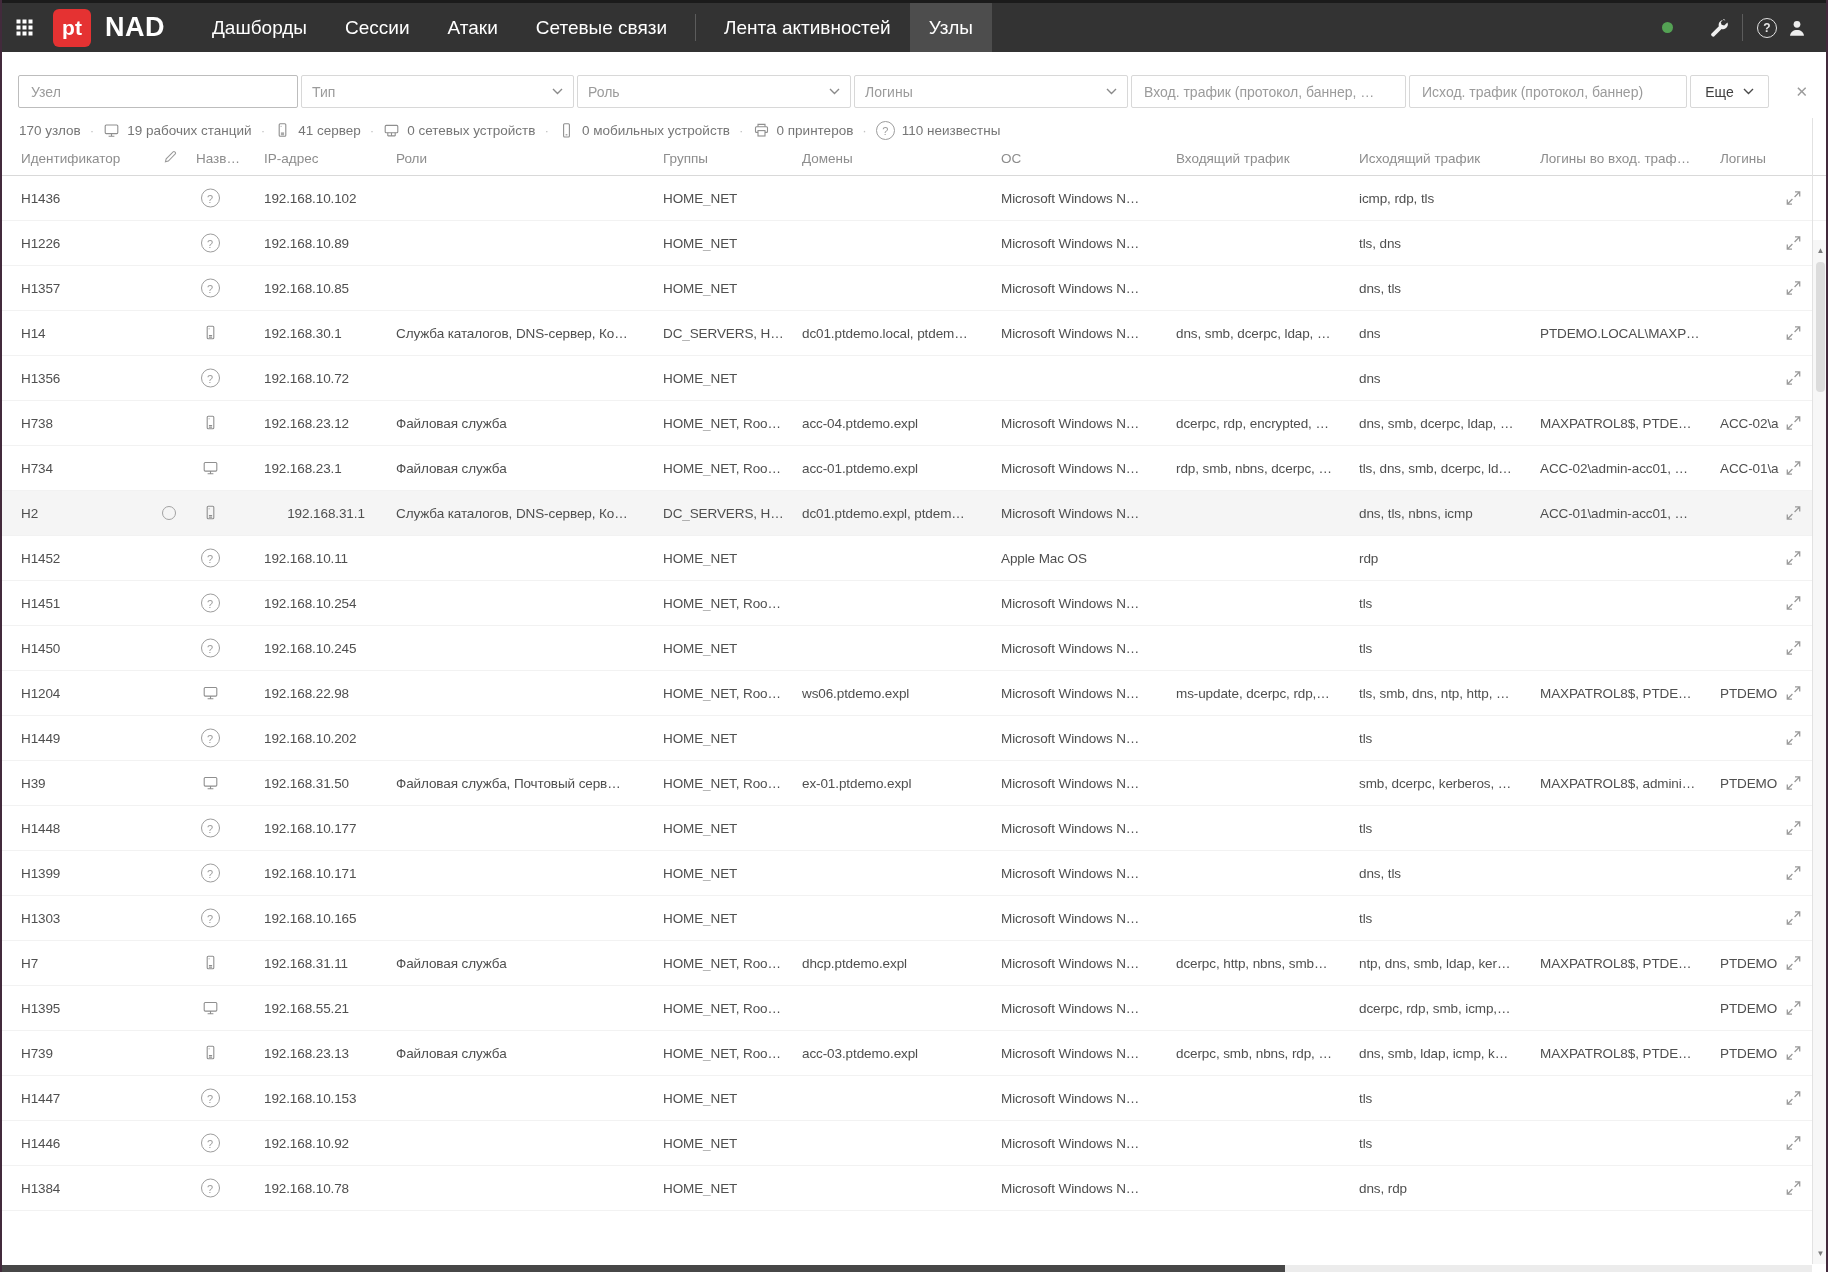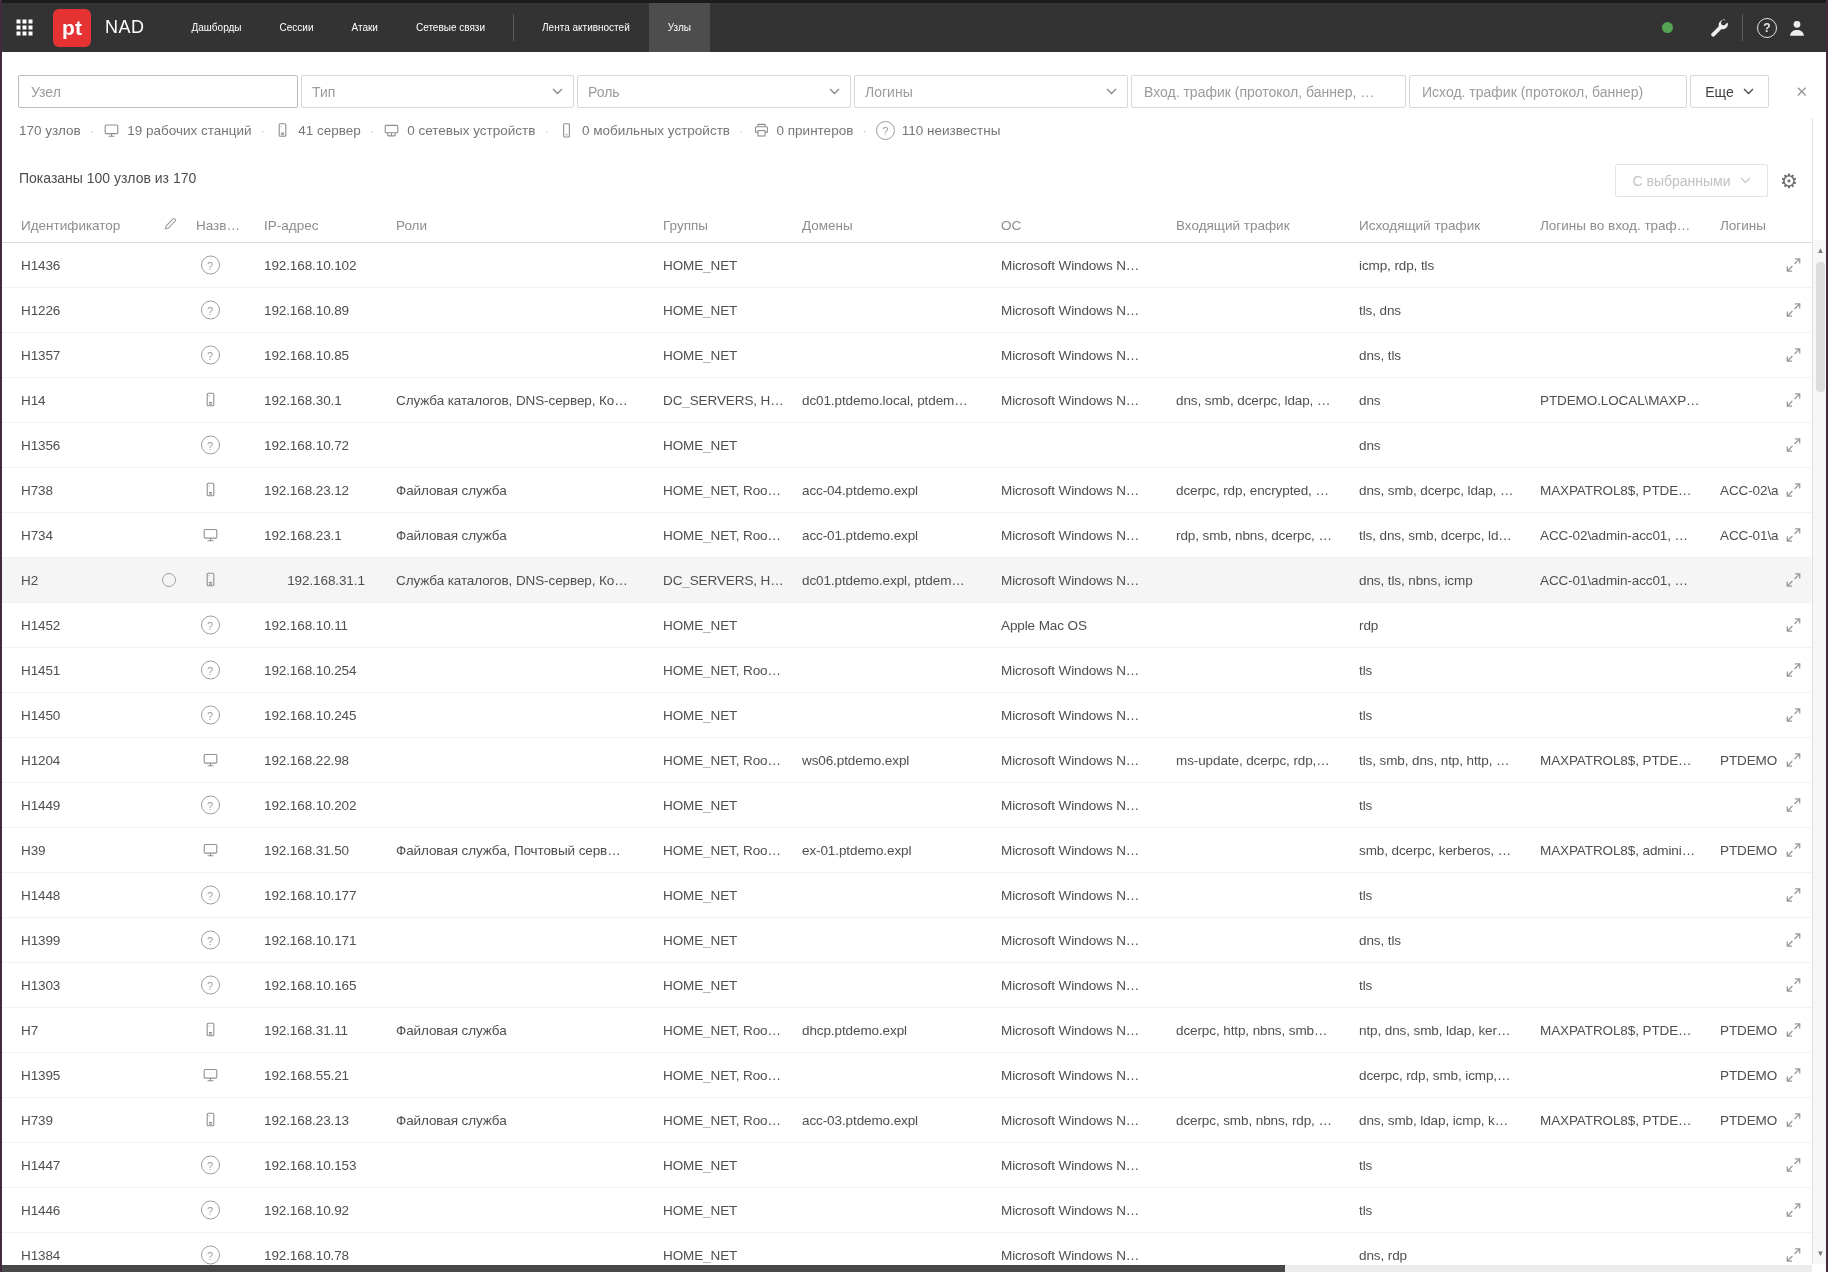--- a/index.html
+++ b/index.html
@@ -7,23 +7,23 @@
        font-family:"Liberation Sans",sans-serif;}
   .edge{position:absolute;top:0;bottom:0;width:2px;background:#432a3c;z-index:60}
   .edge.left{left:0}.edge.right{right:0}
 
   
   .topstrip{height:3px;background:#1b1b1b}
   .navbar{height:49px;background:#333;display:flex;align-items:stretch;color:#fff;position:relative}
   .hamburger{display:flex;align-items:center;padding:0 2px 0 16px;cursor:pointer}
   .logo{width:38px;height:38px;border-radius:6px;display:flex;align-items:center;justify-content:center;
         font-size:21px;font-weight:700;color:#fff;align-self:center;margin-left:18px}
-  .brand{font-size:18px;font-weight:400;letter-spacing:.5px;align-self:center;margin-left:14px}
+  .brand{font-size:27px;font-weight:700;letter-spacing:.5px;align-self:center;margin-left:14px}
   .tabs{display:flex;margin-left:28px;height:100%}
-  .tab{display:flex;align-items:center;padding:16px 19px;font-size:10px;cursor:pointer;white-space:nowrap}
+  .tab{display:flex;align-items:center;padding:16px 19px;font-size:19px;cursor:pointer;white-space:nowrap}
   .tab.active{background:#4d4d4d}
   .nav-divider{width:1px;background:#5c5c5c;margin:11px 9px;align-self:stretch}
   .nav-right{margin-left:auto;display:flex;align-items:center;padding-right:16px}
   .status-dot{width:11px;height:11px;border-radius:50%;margin-right:30px}
   .nav-ic{display:flex;align-items:center;justify-content:center;width:30px;cursor:pointer}
   .navq{width:18px;height:18px;border:1.6px solid #e2e2e2;border-radius:50%;color:#e8e8e8;
         font-size:12px;font-weight:bold;display:flex;align-items:center;justify-content:center}
 
   
   .filterbar{display:flex;align-items:center;padding:23px 0 0 18px;gap:3px}
@@ -214,30 +214,20 @@
         </svg>
         <span>0 принтеров</span>
       </span>
       <span class="sep">·</span>
       <span class="stat">
         <span class="qmark">?</span>
         <span>110 неизвестны</span>
       </span>
     </div>
 
-  <div class="toolbar">
-    <div class="shown">Показаны 100 узлов из 170</div>
-    <div class="withsel">
-      <span>С выбранными</span>
-      <svg width="11" height="7" viewBox="0 0 11 7">
-          <path d="M1 1l4.5 4.4L10 1" stroke="#c9c9c9" stroke-width="1.4" fill="none"></path>
-        </svg>
-    </div>
-    <div class="gearbtn">⚙</div>
-  </div>
 
   <div class="tbl">
     <div class="thead" id="tblHead">
         <div class="th" style="left: 21px;">Идентификатор</div>
         <div class="th" style="left: 163px;"><svg width="15" height="15" viewBox="0 0 16 16" fill="none" stroke="#9a9a9a" stroke-width="1.1">
             <path d="M2.6 13.6l.8-3.1L10.8 3a1.2 1.2 0 0 1 1.7 0l.6.6a1.2 1.2 0 0 1 0 1.7l-7.4 7.5-3.1.8z"></path>
           </svg></div>
         <div class="th" style="left: 196px;">Назв…</div>
         <div class="th" style="left: 264px;">IP-адрес</div>
         <div class="th" style="left: 396px;">Роли</div>

